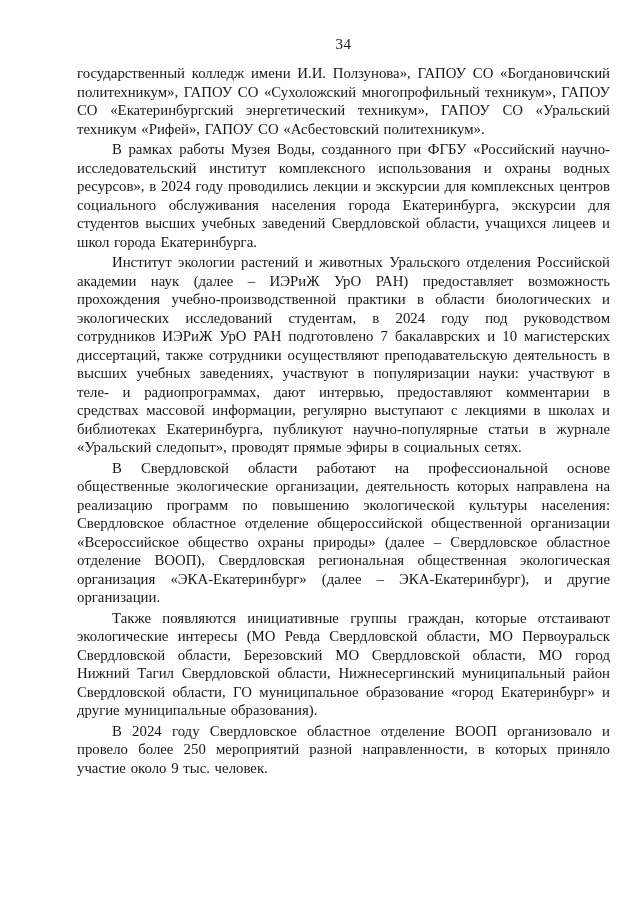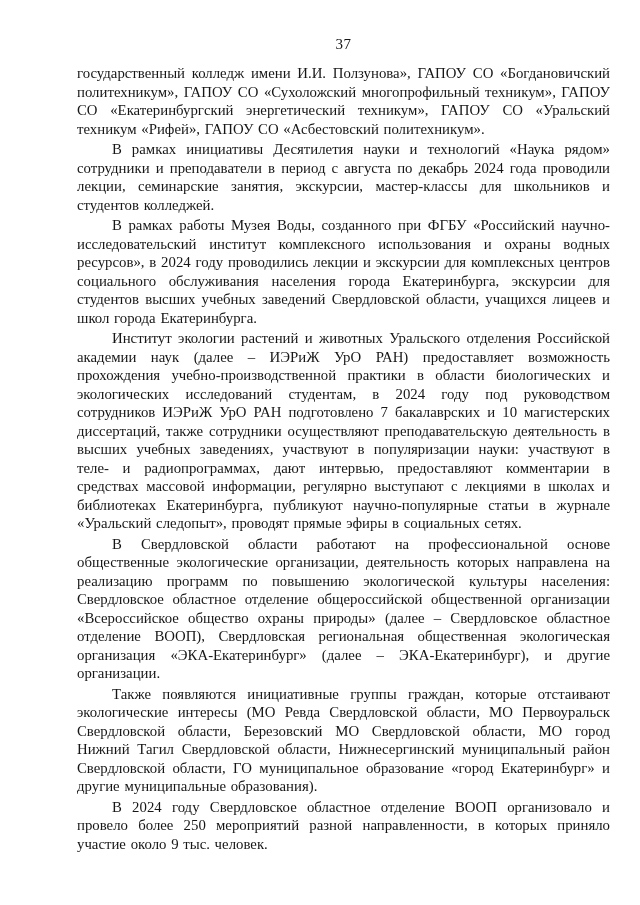--- a/index.html
+++ b/index.html
@@ -39,26 +39,25 @@
   }
   p.para.continuation {
     text-indent: 0;
   }
 </style>
 </head>
 <body>
 
 <div class="page">
   <div class="content">
-    <div class="page-number">37</div>
+    <div class="page-number">34</div>
 
     <p class="para continuation">государственный колледж имени И.И. Ползунова», ГАПОУ СО «Богдановичский политехникум», ГАПОУ СО «Сухоложский многопрофильный техникум», ГАПОУ СО «Екатеринбургский энергетический техникум», ГАПОУ СО «Уральский техникум «Рифей», ГАПОУ СО «Асбестовский политехникум».</p>
 
 
-    <p class="para">В рамках инициативы Десятилетия науки и технологий «Наука рядом» сотрудники и преподаватели в период с августа по декабрь 2024 года проводили лекции, семинарские занятия, экскурсии, мастер-классы для школьников и студентов колледжей.</p>
 
     <p class="para">В рамках работы Музея Воды, созданного при ФГБУ «Российский научно-исследовательский институт комплексного использования и охраны водных ресурсов», в 2024 году проводились лекции и экскурсии для комплексных центров социального обслуживания населения города Екатеринбурга, экскурсии для студентов высших учебных заведений Свердловской области, учащихся лицеев и школ города Екатеринбурга.</p>
 
     <p class="para">Институт экологии растений и животных Уральского отделения Российской академии наук (далее – ИЭРиЖ УрО РАН) предоставляет возможность прохождения учебно-производственной практики в области биологических и экологических исследований студентам, в 2024 году под руководством сотрудников ИЭРиЖ УрО РАН подготовлено 7 бакалаврских и 10 магистерских диссертаций, также сотрудники осуществляют преподавательскую деятельность в высших учебных заведениях, участвуют в популяризации науки: участвуют в теле- и радиопрограммах, дают интервью, предоставляют комментарии в средствах массовой информации, регулярно выступают с лекциями в школах и библиотеках Екатеринбурга, публикуют научно-популярные статьи в журнале «Уральский следопыт», проводят прямые эфиры в социальных сетях.</p>
 
     <p class="para">В Свердловской области работают на профессиональной основе общественные экологические организации, деятельность которых направлена на реализацию программ по повышению экологической культуры населения: Свердловское областное отделение общероссийской общественной организации «Всероссийское общество охраны природы» (далее – Свердловское областное отделение ВООП), Свердловская региональная общественная экологическая организация «ЭКА-Екатеринбург» (далее – ЭКА-Екатеринбург), и другие организации.</p>
 
     <p class="para">Также появляются инициативные группы граждан, которые отстаивают экологические интересы (МО Ревда Свердловской области, МО Первоуральск Свердловской области, Березовский МО Свердловской области, МО город Нижний Тагил Свердловской области, Нижнесергинский муниципальный район Свердловской области, ГО муниципальное образование «город Екатеринбург» и другие муниципальные образования).</p>
 
     <p class="para">В 2024 году Свердловское областное отделение ВООП организовало и провело более 250 мероприятий разной направленности, в которых приняло участие около 9 тыс. человек.</p>

